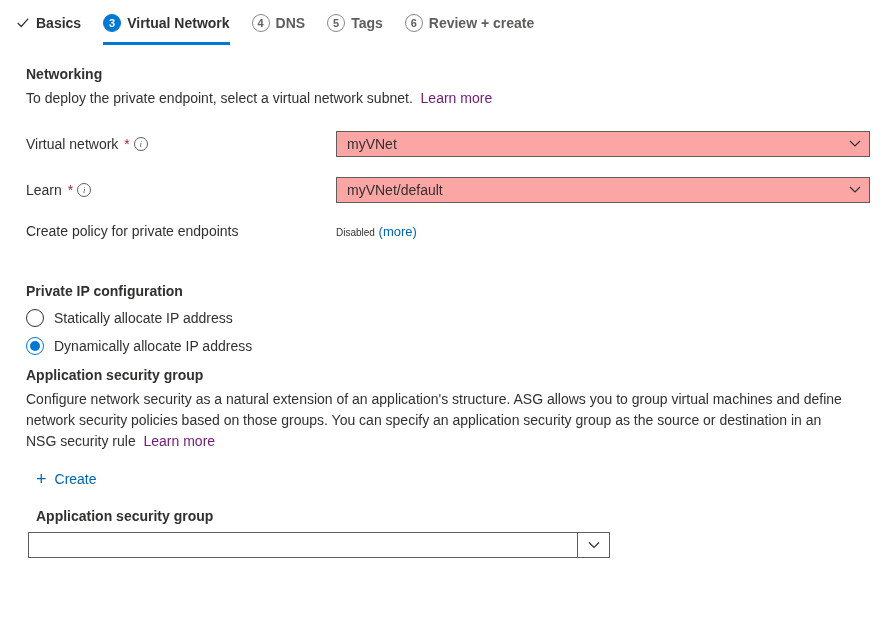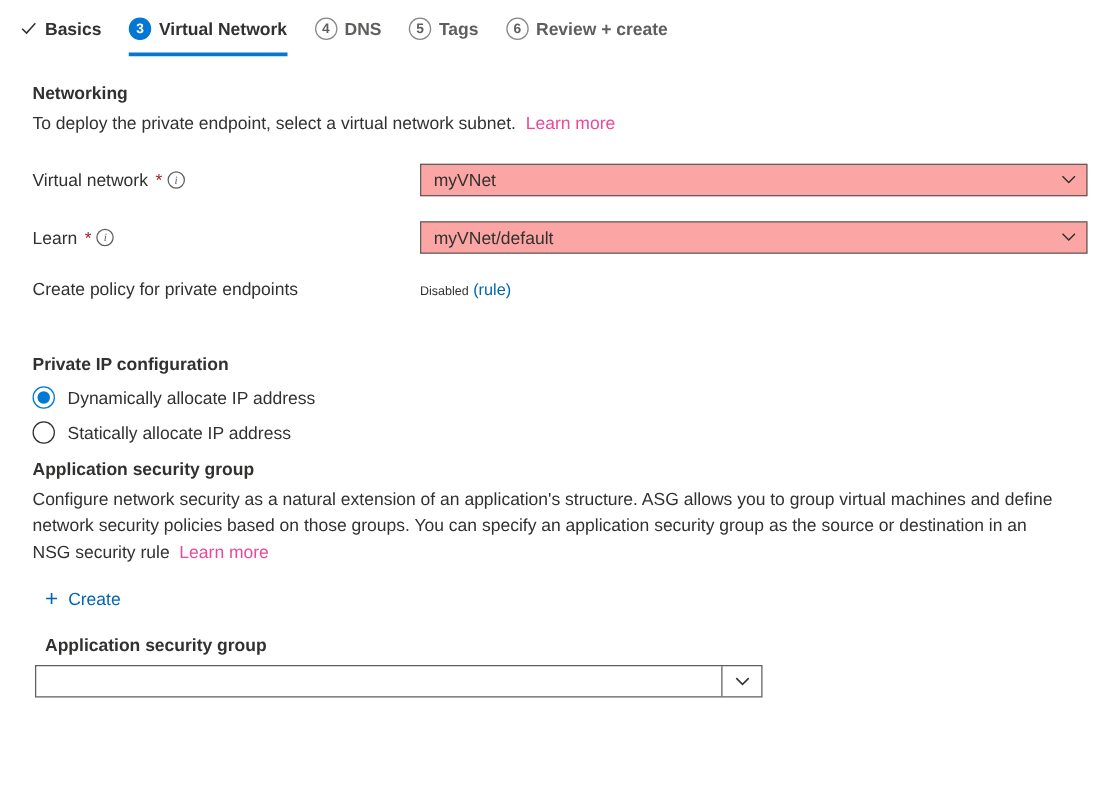--- a/index.html
+++ b/index.html
@@ -51,21 +51,21 @@
     color: #605e5c;
   }
   .stepnum.current {
     background: #0078d4; color: #fff; border-color: #0078d4;
   }
   .content { padding: 20px 16px 0 26px; max-width: 860px; }
   h3.section {
     font-size: 14px; font-weight: 600; margin: 0 0 6px 0; color: #323130;
   }
   p.desc { margin: 0 0 4px 0; color: #323130; font-size: 14px; line-height: 1.5; }
-  a.link { color: #ec4899; text-decoration: none; cursor: pointer; }
+  a.link { color: #701a75; text-decoration: none; cursor: pointer; }
   .form { margin-top: 22px; }
   .row {
     display: flex; align-items: center;
     margin-bottom: 20px;
   }
   .row .label {
     flex: 0 0 310px;
     font-size: 14px;
     color: #323130;
     display: flex; align-items: center; gap: 4px;
@@ -215,35 +215,35 @@
                 </svg>
             </span>
           </div>
         </div>
       </div>
 
       <div class="row">
         <div class="label">Create policy for private endpoints</div>
         <div class="control">
           <span class="static-val">Disabled</span>
-          <span class="edit-link">(rule)</span>
+          <span class="edit-link">(more)</span>
         </div>
       </div>
     </div>
 
     <div class="spacer-lg"></div>
     <h3 class="section">Private IP configuration</h3>
     <div class="radio-group">
       <div class="radio-item">
+        <span class="radio"></span>
+        <span>Statically allocate IP address</span>
+      </div>
+      <div class="radio-item">
         <span class="radio selected"></span>
         <span>Dynamically allocate IP address</span>
-      </div>
-      <div class="radio-item">
-        <span class="radio"></span>
-        <span>Statically allocate IP address</span>
       </div>
     </div>
 
     <div class="asg-section">
       <h3 class="section">Application security group</h3>
       <p class="desc">
         <span>Configure network security as a natural extension of an application's structure. ASG allows you to group virtual machines and define network security policies based on those groups. You can specify an application security group as the source or destination in an NSG security rule</span>&nbsp;&nbsp;<a class="link">Learn more</a>
       </p>
 
       <div class="create-btn">

